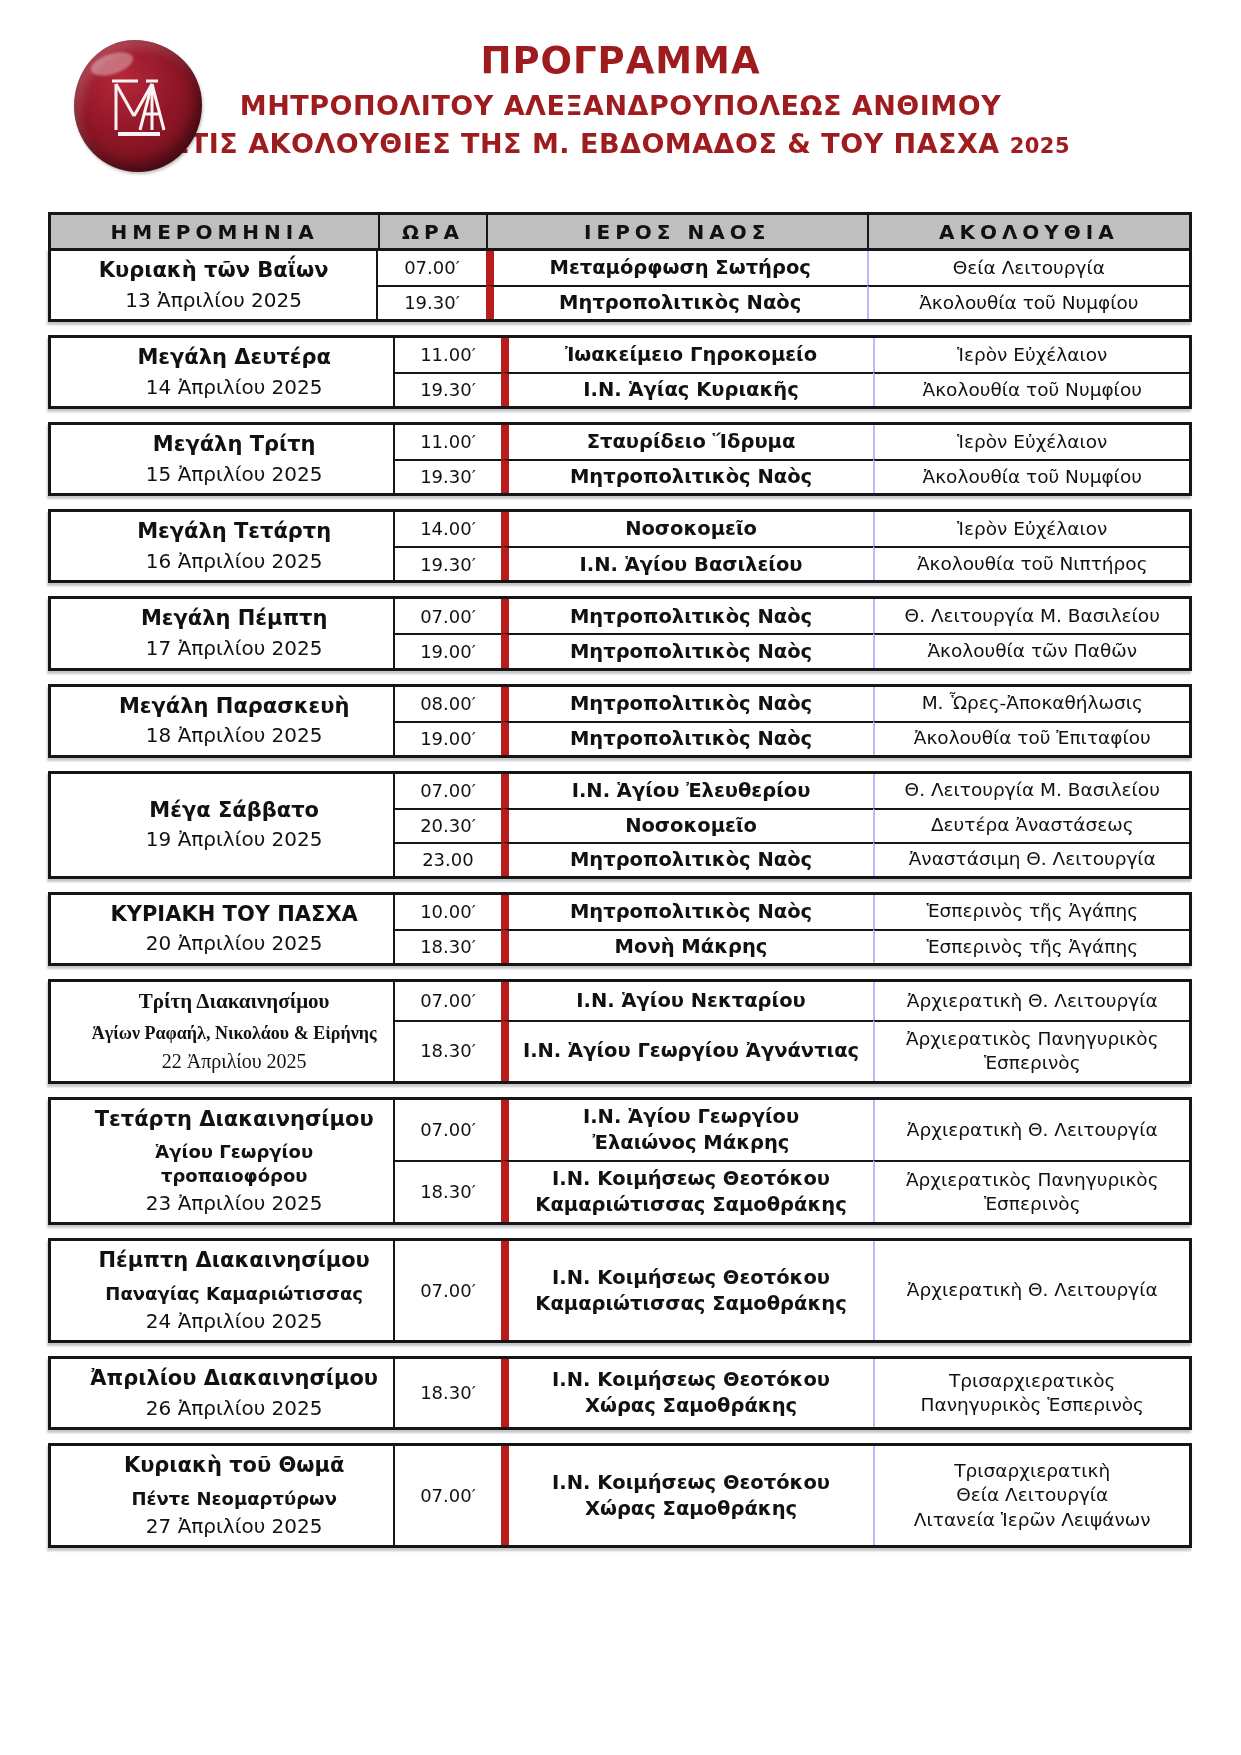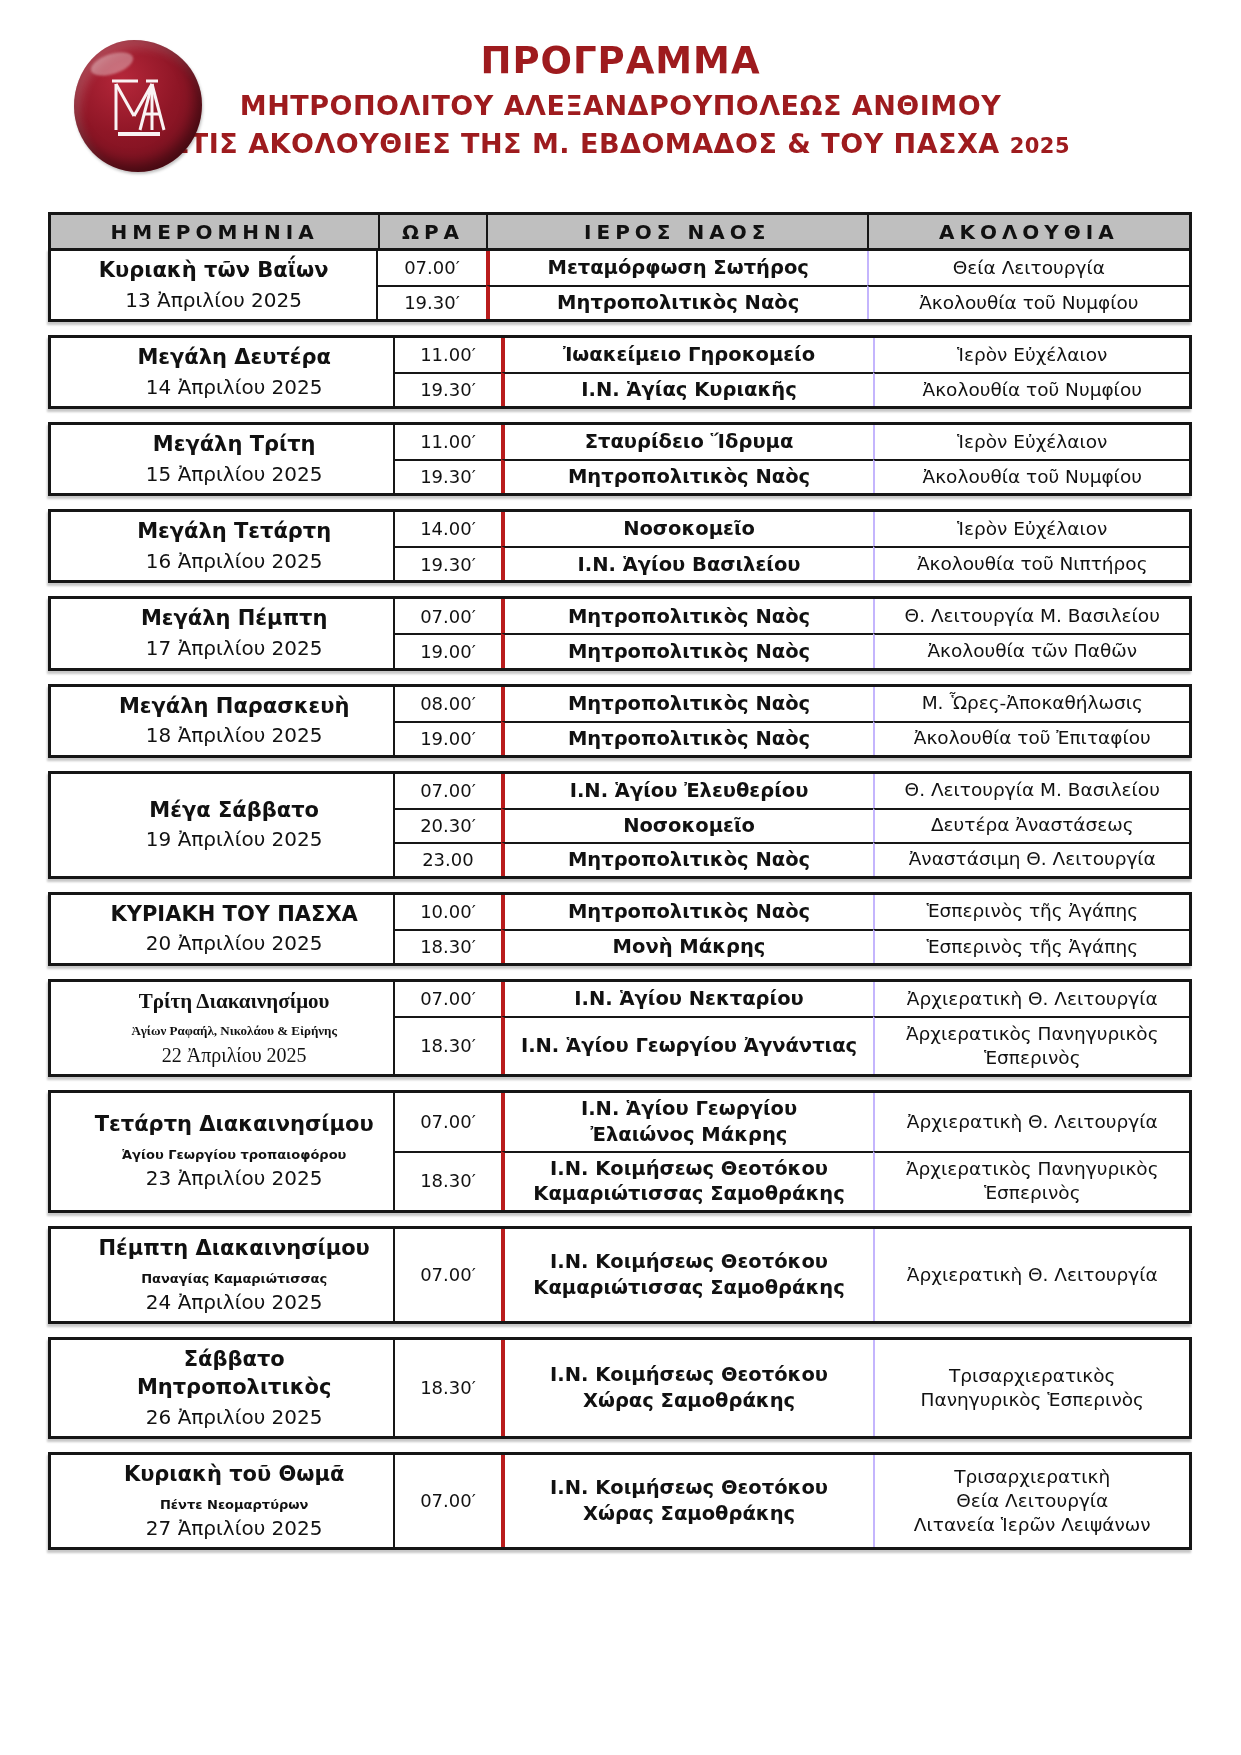--- a/index.html
+++ b/index.html
@@ -40,24 +40,24 @@
   .thead .hcell:first-child { border-left:none; }
   .block {
     border:3px solid #161616; background:#fff; margin-top:0;
     box-shadow:-1px 3px 2px rgba(0,0,0,.22);
   }
   .block + .block { margin-top:13px;padding-left:24px; }
   .cell { display:flex; flex-direction:column; align-items:center; justify-content:center;
           text-align:center; padding:3px 8px; min-height:34px; line-height:1.32; }
   .date-cell { grid-column:1; border-right:2px solid #161616; padding:6px 8px; }
   .day      { font-size:21px; font-weight:bold; }
-  .subtitle { font-size:13px; font-weight:bold; margin-top:7px; }
+  .subtitle { font-size:18px; font-weight:bold; margin-top:7px; }
   .date     { font-size:20px; margin-top:2px; }
   .time     { grid-column:2; font-size:18px; }
-  .church   { grid-column:3; border-left:4px solid #b91c1c; font-size:19.5px; font-weight:bold; white-space:pre-line; }
+  .church   { grid-column:3; border-left:8px solid #b91c1c; font-size:19.5px; font-weight:bold; white-space:pre-line; }
   .service  { grid-column:4; border-left:2px solid #c4b5fd; font-size:18.5px; white-space:pre-line; }
   .rsep     { border-top:2px solid #161616; }
 </style>
 </head>
 <body>
 
 <div class="page">
 
   <div class="masthead">
     <div class="seal">
@@ -246,21 +246,21 @@
       <div class="date">24 Ἀπριλίου 2025</div>
     </div>
   <div class="cell time" style="grid-row: 1;">07.00′</div>
           <div class="cell church" style="grid-row: 1;">Ι.Ν. Κοιμήσεως Θεοτόκου
 Καμαριώτισσας Σαμοθράκης</div>
           <div class="cell service" style="grid-row: 1;">Ἀρχιερατικὴ Θ. Λειτουργία</div>
         </section>
 
   <section class="block grid4">
     <div class="cell date-cell" style="grid-row: 1 / span 1;">
-      <div class="day">Σάββατο Μητροπολιτικὸς</div>
+      <div class="day">Ἀπριλίου Διακαινησίμου</div>
 
       <div class="date">26 Ἀπριλίου 2025</div>
     </div>
   <div class="cell time" style="grid-row: 1;">18.30′</div>
           <div class="cell church" style="grid-row: 1;">Ι.Ν. Κοιμήσεως Θεοτόκου
 Χώρας Σαμοθράκης</div>
           <div class="cell service" style="grid-row: 1;">Τρισαρχιερατικὸς
 Πανηγυρικὸς Ἑσπερινὸς</div>
         </section>
 

